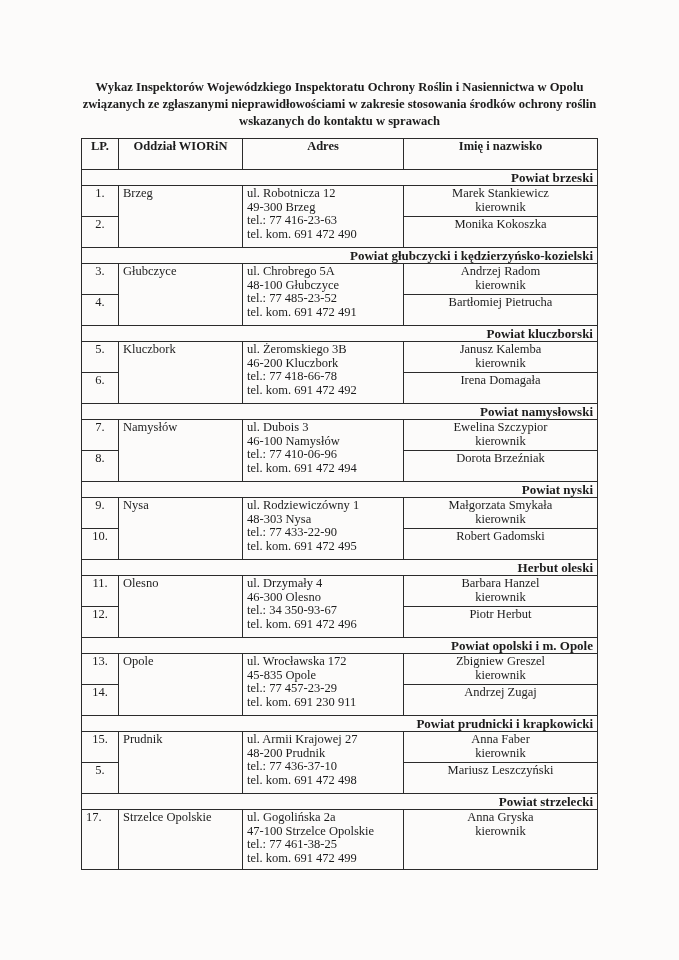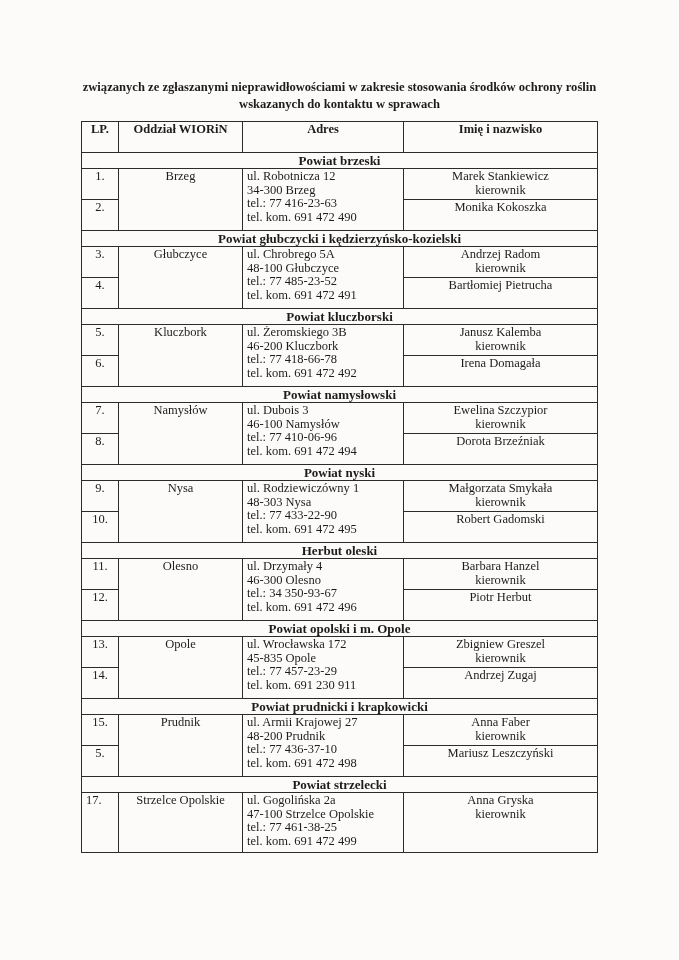--- a/index.html
+++ b/index.html
@@ -39,38 +39,39 @@
   td.hdr{
     font-weight:bold;
     text-align:center;
     height:29px;
     font-size:12.8px;
   }
   td.hdr-lp{vertical-align:top;}
   td.hdr-mid{vertical-align:middle;}
   tr.section-row td{
     font-weight:bold;
-    text-align:center;
+    text-align:right;
     height:14px;
     line-height:14px;
     padding-left:4px;
     font-size:13px;
   }
   td.lp{text-align:center;height:29px;}
   td.lp-full{height:58px;}
-  td.branch{text-align:center;}
+  td.branch{text-align:left;}
   td.addr{text-align:left;padding-left:6px;}
   td.name{text-align:center;}
 </style>
 </head>
 <body>
 
 <div class="page">
 
   <div class="title">
+    <div>Wykaz Inspektorów Wojewódzkiego Inspektoratu Ochrony Roślin i Nasiennictwa w Opolu</div>
     <div>związanych ze zgłaszanymi nieprawidłowościami w zakresie stosowania środków ochrony roślin</div>
     <div>wskazanych do kontaktu w sprawach</div>
   </div>
 
   <table class="contacts">
     <colgroup>
       <col class="c-lp">
         <col class="c-branch">
         <col class="c-addr">
         <col class="c-name">
@@ -85,21 +86,21 @@
     </tr>
 
     <tr class="section-row">
       <td colspan="4">Powiat brzeski</td>
     </tr>
     <tr>
       <td class="lp">1.</td>
       <td class="branch" rowspan="2">Brzeg</td>
       <td class="addr" rowspan="2">
         <div>ul. Robotnicza 12</div>
-        <div>34-300 Brzeg</div>
+        <div>49-300 Brzeg</div>
         <div>tel.: 77 416-23-63</div>
         <div>tel. kom. 691 472 490</div>
       </td>
       <td class="name">
         <div>Marek Stankiewicz</div>
         <div>kierownik</div>
       </td>
     </tr>
     <tr>
       <td class="lp">2.</td>

